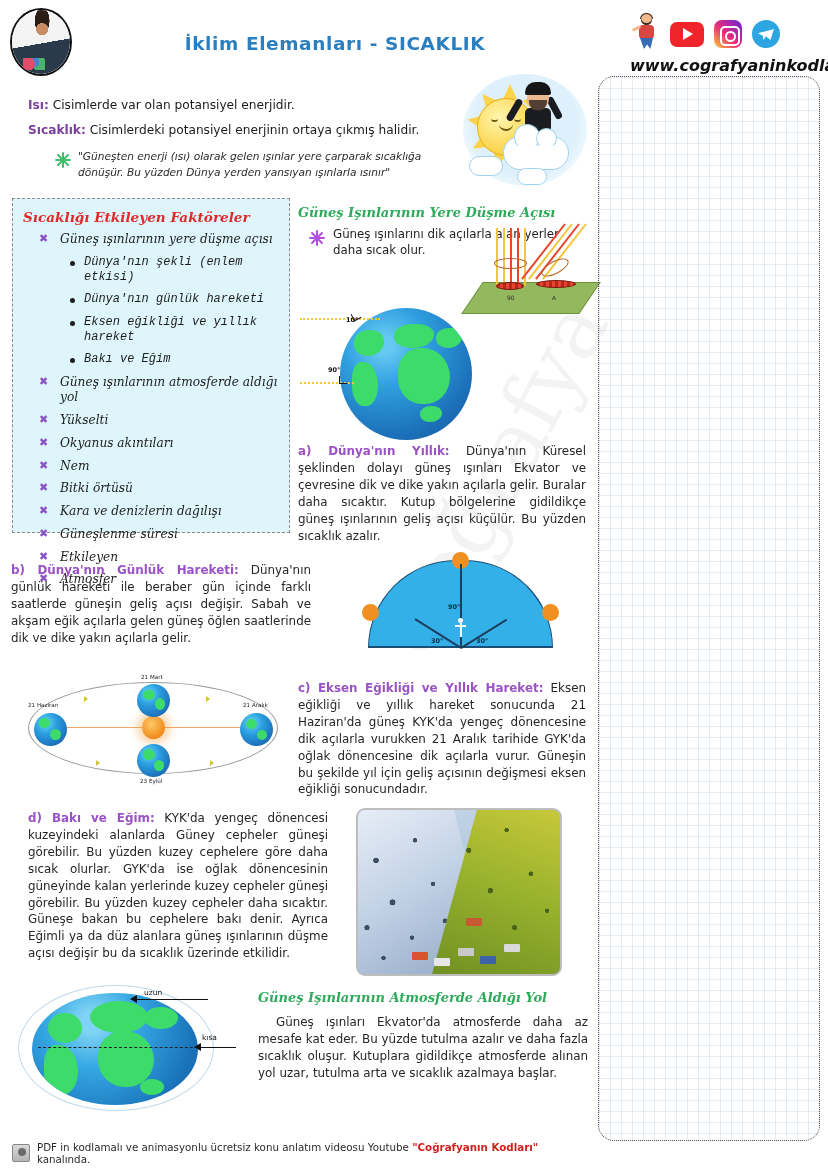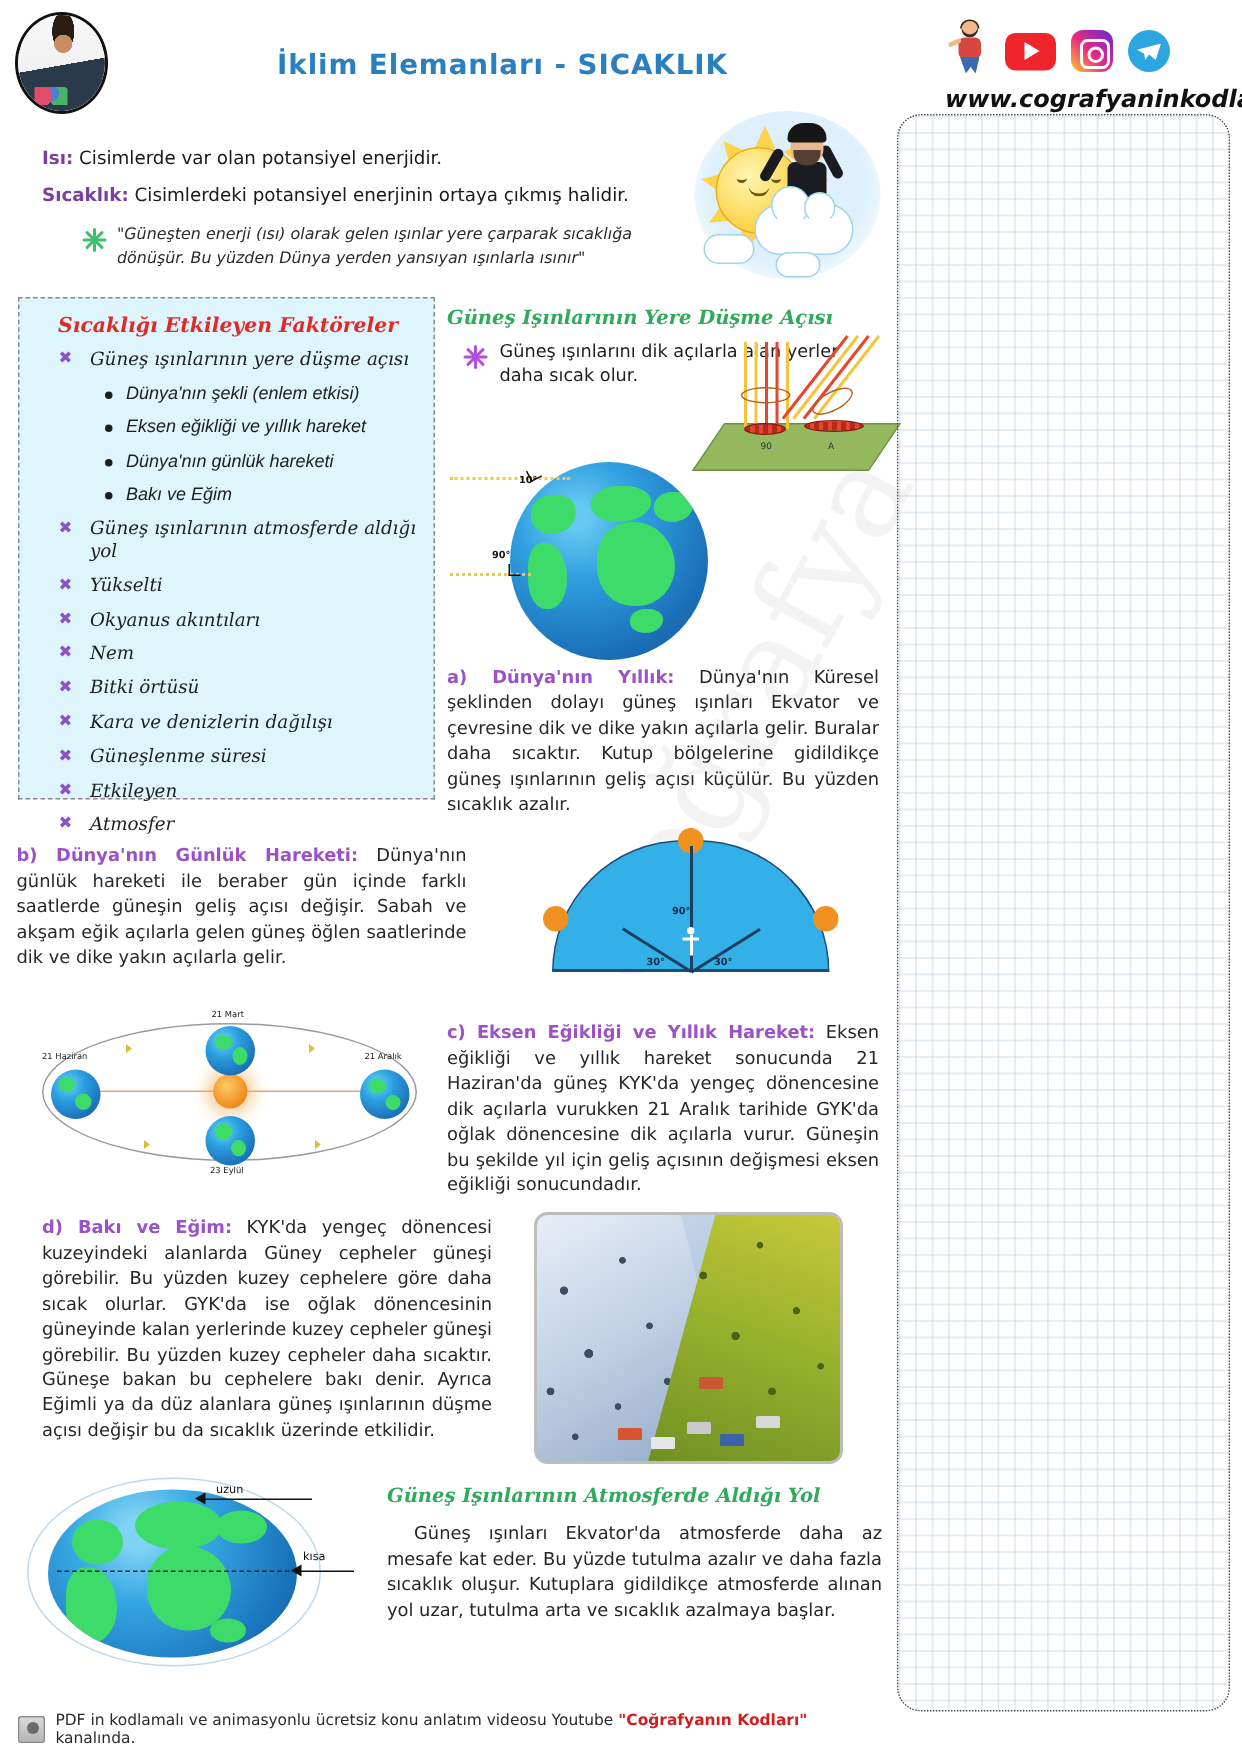--- a/index.html
+++ b/index.html
@@ -172,35 +172,35 @@
   #sun-illus .cloud.s2 { left:62px; top:98px; width:30px; height:17px; }
 
   
   #factors-box {
     position: absolute; left: 12px; top: 198px; width: 278px; height: 335px;
     background: #ddf5fb;
     border: 1.3px dashed #8a8a8a;
     padding: 10px 8px 8px 10px;
   }
   #factors-title {
-    text-align: center;
+    text-align: left;
     font-family: "DejaVu Serif", serif;
     font-style: italic; font-weight: bold; font-size: 13.6px;
     color: #e02a2a; margin-bottom: 7px;
   }
   .fx-row { display: flex; align-items: flex-start; gap: 12px; margin-bottom: 7.4px; padding-left: 16px; }
   .fx-mark { flex:0 0 auto; width: 9px; color: #8b52c6; font-size: 11px; font-weight: bold; line-height: 1.25; }
   .fx-label {
     font-family: "DejaVu Serif", serif;
     font-style: italic; font-size: 12.2px; color: #1e1e1e; line-height: 1.26;
   }
   .fx-sub { display:flex; align-items:flex-start; gap:9px; margin-bottom: 7.4px; padding-left: 47px; }
   .fx-dot { flex:0 0 auto; width:5px; height:5px; border-radius:50%; background:#1e1e1e; margin-top:6px; }
   .fx-sublabel {
-    font-family: Liberation Sans, sans-serif;
+    font-family: Liberation Mono, monospace;
     font-style: italic; font-size: 12px; color: #1e1e1e; line-height: 1.26;
   }
 
   
   .green-head {
     font-family: "DejaVu Serif", serif;
     font-style: italic; font-weight: bold; font-size: 13px;
     color: #2faa5b;
   }
 
@@ -486,25 +486,25 @@
     <div class="fx-row">
       <span class="fx-mark">✖</span>
       <span class="fx-label">Güneş ışınlarının yere düşme açısı</span>
     </div>
     <div class="fx-sub">
       <span class="fx-dot"></span>
       <span class="fx-sublabel">Dünya'nın şekli (enlem etkisi)</span>
     </div>
     <div class="fx-sub">
       <span class="fx-dot"></span>
-      <span class="fx-sublabel">Eksen eğikliği ve yıllık hareket</span>
+      <span class="fx-sublabel">Dünya'nın günlük hareketi</span>
     </div>
     <div class="fx-sub">
       <span class="fx-dot"></span>
-      <span class="fx-sublabel">Dünya'nın günlük hareketi</span>
+      <span class="fx-sublabel">Eksen eğikliği ve yıllık hareket</span>
     </div>
     <div class="fx-sub">
       <span class="fx-dot"></span>
       <span class="fx-sublabel">Bakı ve Eğim</span>
     </div>
 
     <div class="fx-row">
       <span class="fx-mark">✖</span>
       <span class="fx-label">Güneş ışınlarının atmosferde aldığı yol</span>
     </div>

